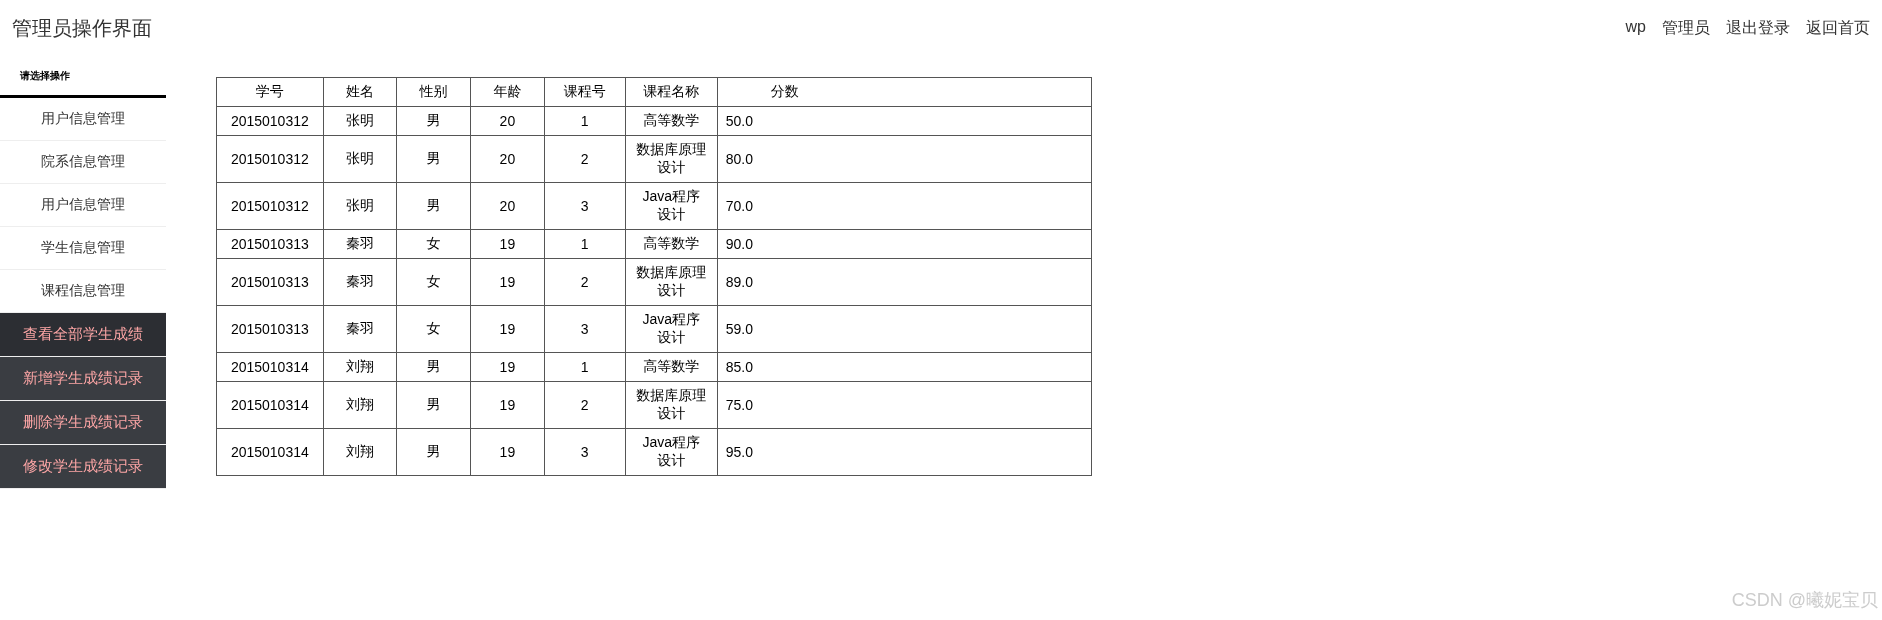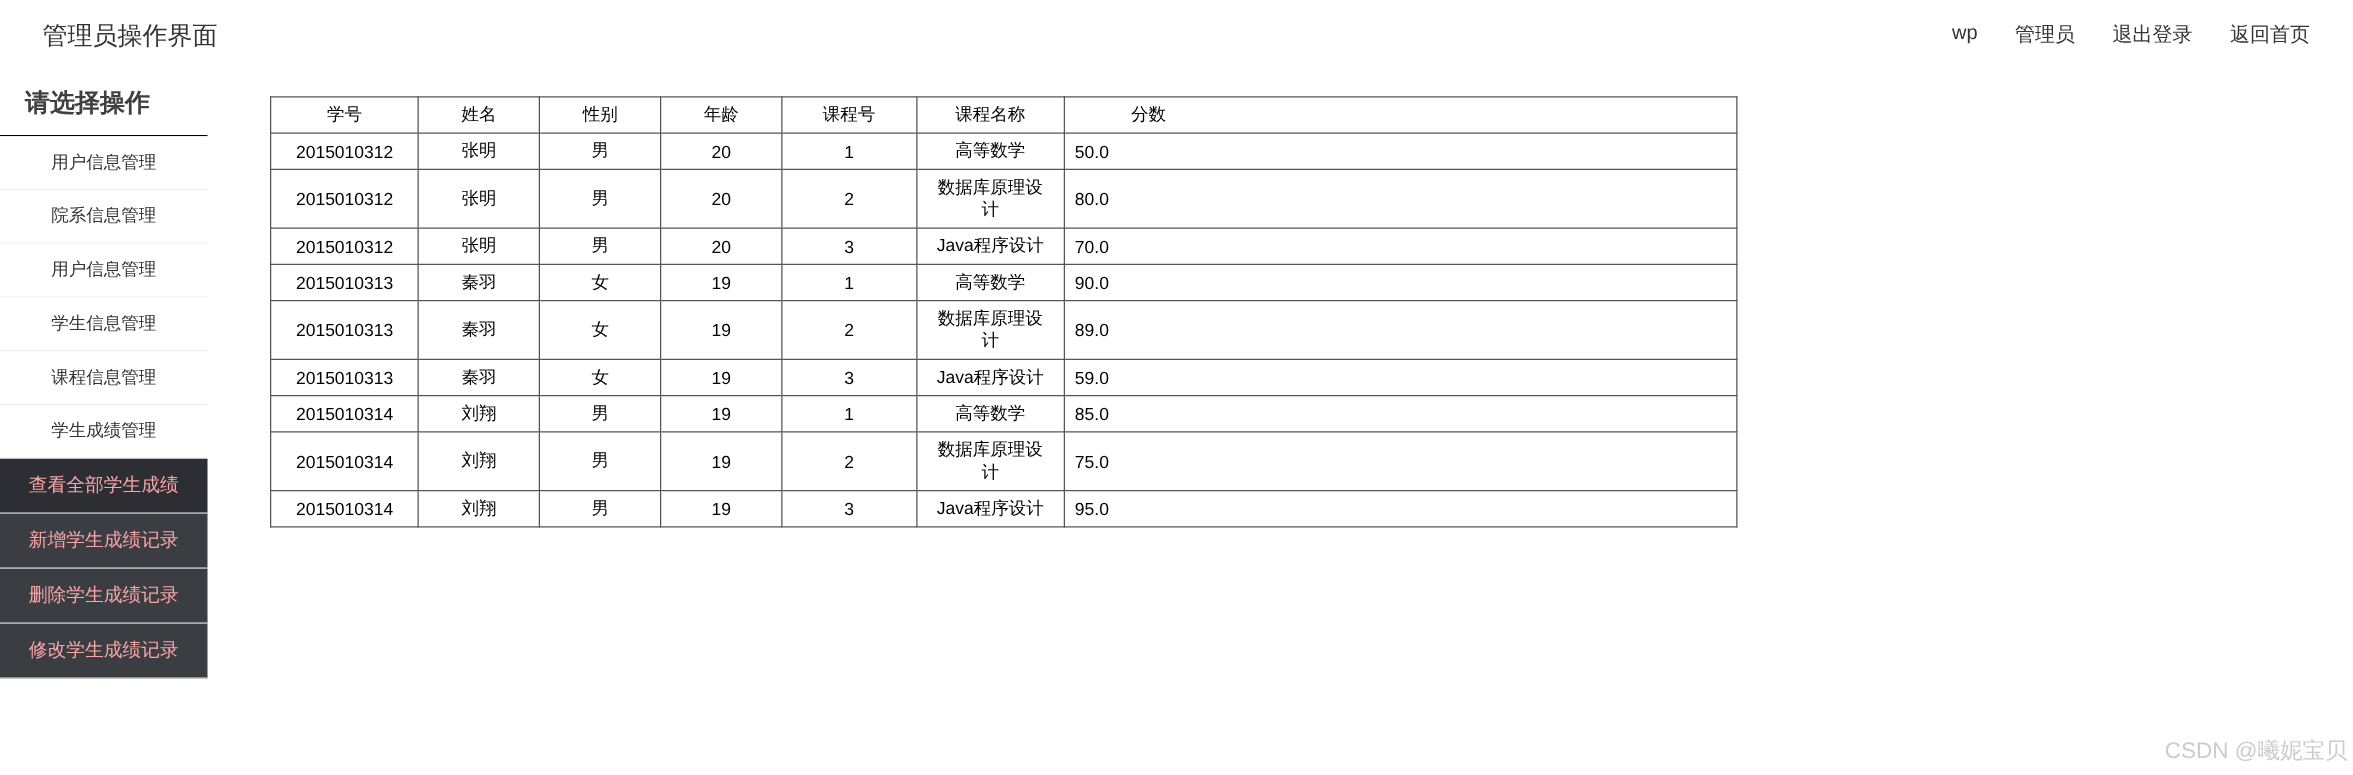--- a/index.html
+++ b/index.html
@@ -9,49 +9,49 @@
     }
     body {
       font-family: "Microsoft YaHei", Arial, sans-serif;
       background: #fff;
       width: 1882px;
     }
     .header {
       display: flex;
       justify-content: space-between;
       align-items: center;
-      padding: 15px 34px;
+      padding: 15px 12px;
     }
     .page-title {
       font-size: 20px;
       color: #333;
       font-weight: normal;
     }
     .header-nav {
       display: flex;
-      gap: 30px;
+      gap: 16px;
     }
     .header-nav-item {
       color: #333;
       font-size: 16px;
       cursor: pointer;
     }
     .content {
       display: flex;
     }
     .sidebar {
       width: 166px;
       flex-shrink: 0;
     }
     .sidebar-header {
       padding: 12px 20px;
       font-weight: bold;
-      font-size: 20px;
-      color: #404040;
-      border-bottom: 1px solid #000000;
+      font-size: 10px;
+      color: #000000;
+      border-bottom: 3px solid #000000;
     }
     .sidebar-item {
       padding: 12px 0;
       text-align: center;
       font-size: 14px;
       color: #333;
       border-bottom: 1px solid #eee;
       cursor: pointer;
       background: #fff;
     }
@@ -62,21 +62,21 @@
     }
     .sidebar-item.sub.selected {
       background: #2c2e33;
     }
     .main {
       flex: 1;
       padding: 20px 50px;
     }
     table {
       border-collapse: collapse;
-      width: 1174px;
+      width: 876px;
     }
     th, td {
       border: 1px solid #555;
       padding: 5px 10px;
       text-align: center;
       font-size: 14px;
       font-weight: normal;
       height: 27px;
     }
     th {
@@ -115,21 +115,20 @@
 </div>
 
 <div class="content">
   <div class="sidebar">
     <div class="sidebar-header">请选择操作</div>
     <div class="sidebar-item">用户信息管理</div>
     <div class="sidebar-item">院系信息管理</div>
     <div class="sidebar-item">用户信息管理</div>
     <div class="sidebar-item">学生信息管理</div>
     <div class="sidebar-item">课程信息管理</div>
-    <div class="sidebar-item">学生成绩管理</div>
     <div class="sidebar-item sub selected">查看全部学生成绩</div>
     <div class="sidebar-item sub">新增学生成绩记录</div>
     <div class="sidebar-item sub">删除学生成绩记录</div>
     <div class="sidebar-item sub">修改学生成绩记录</div>
   </div>
 
   <div class="main">
     <table>
       <thead>
         <tr>

